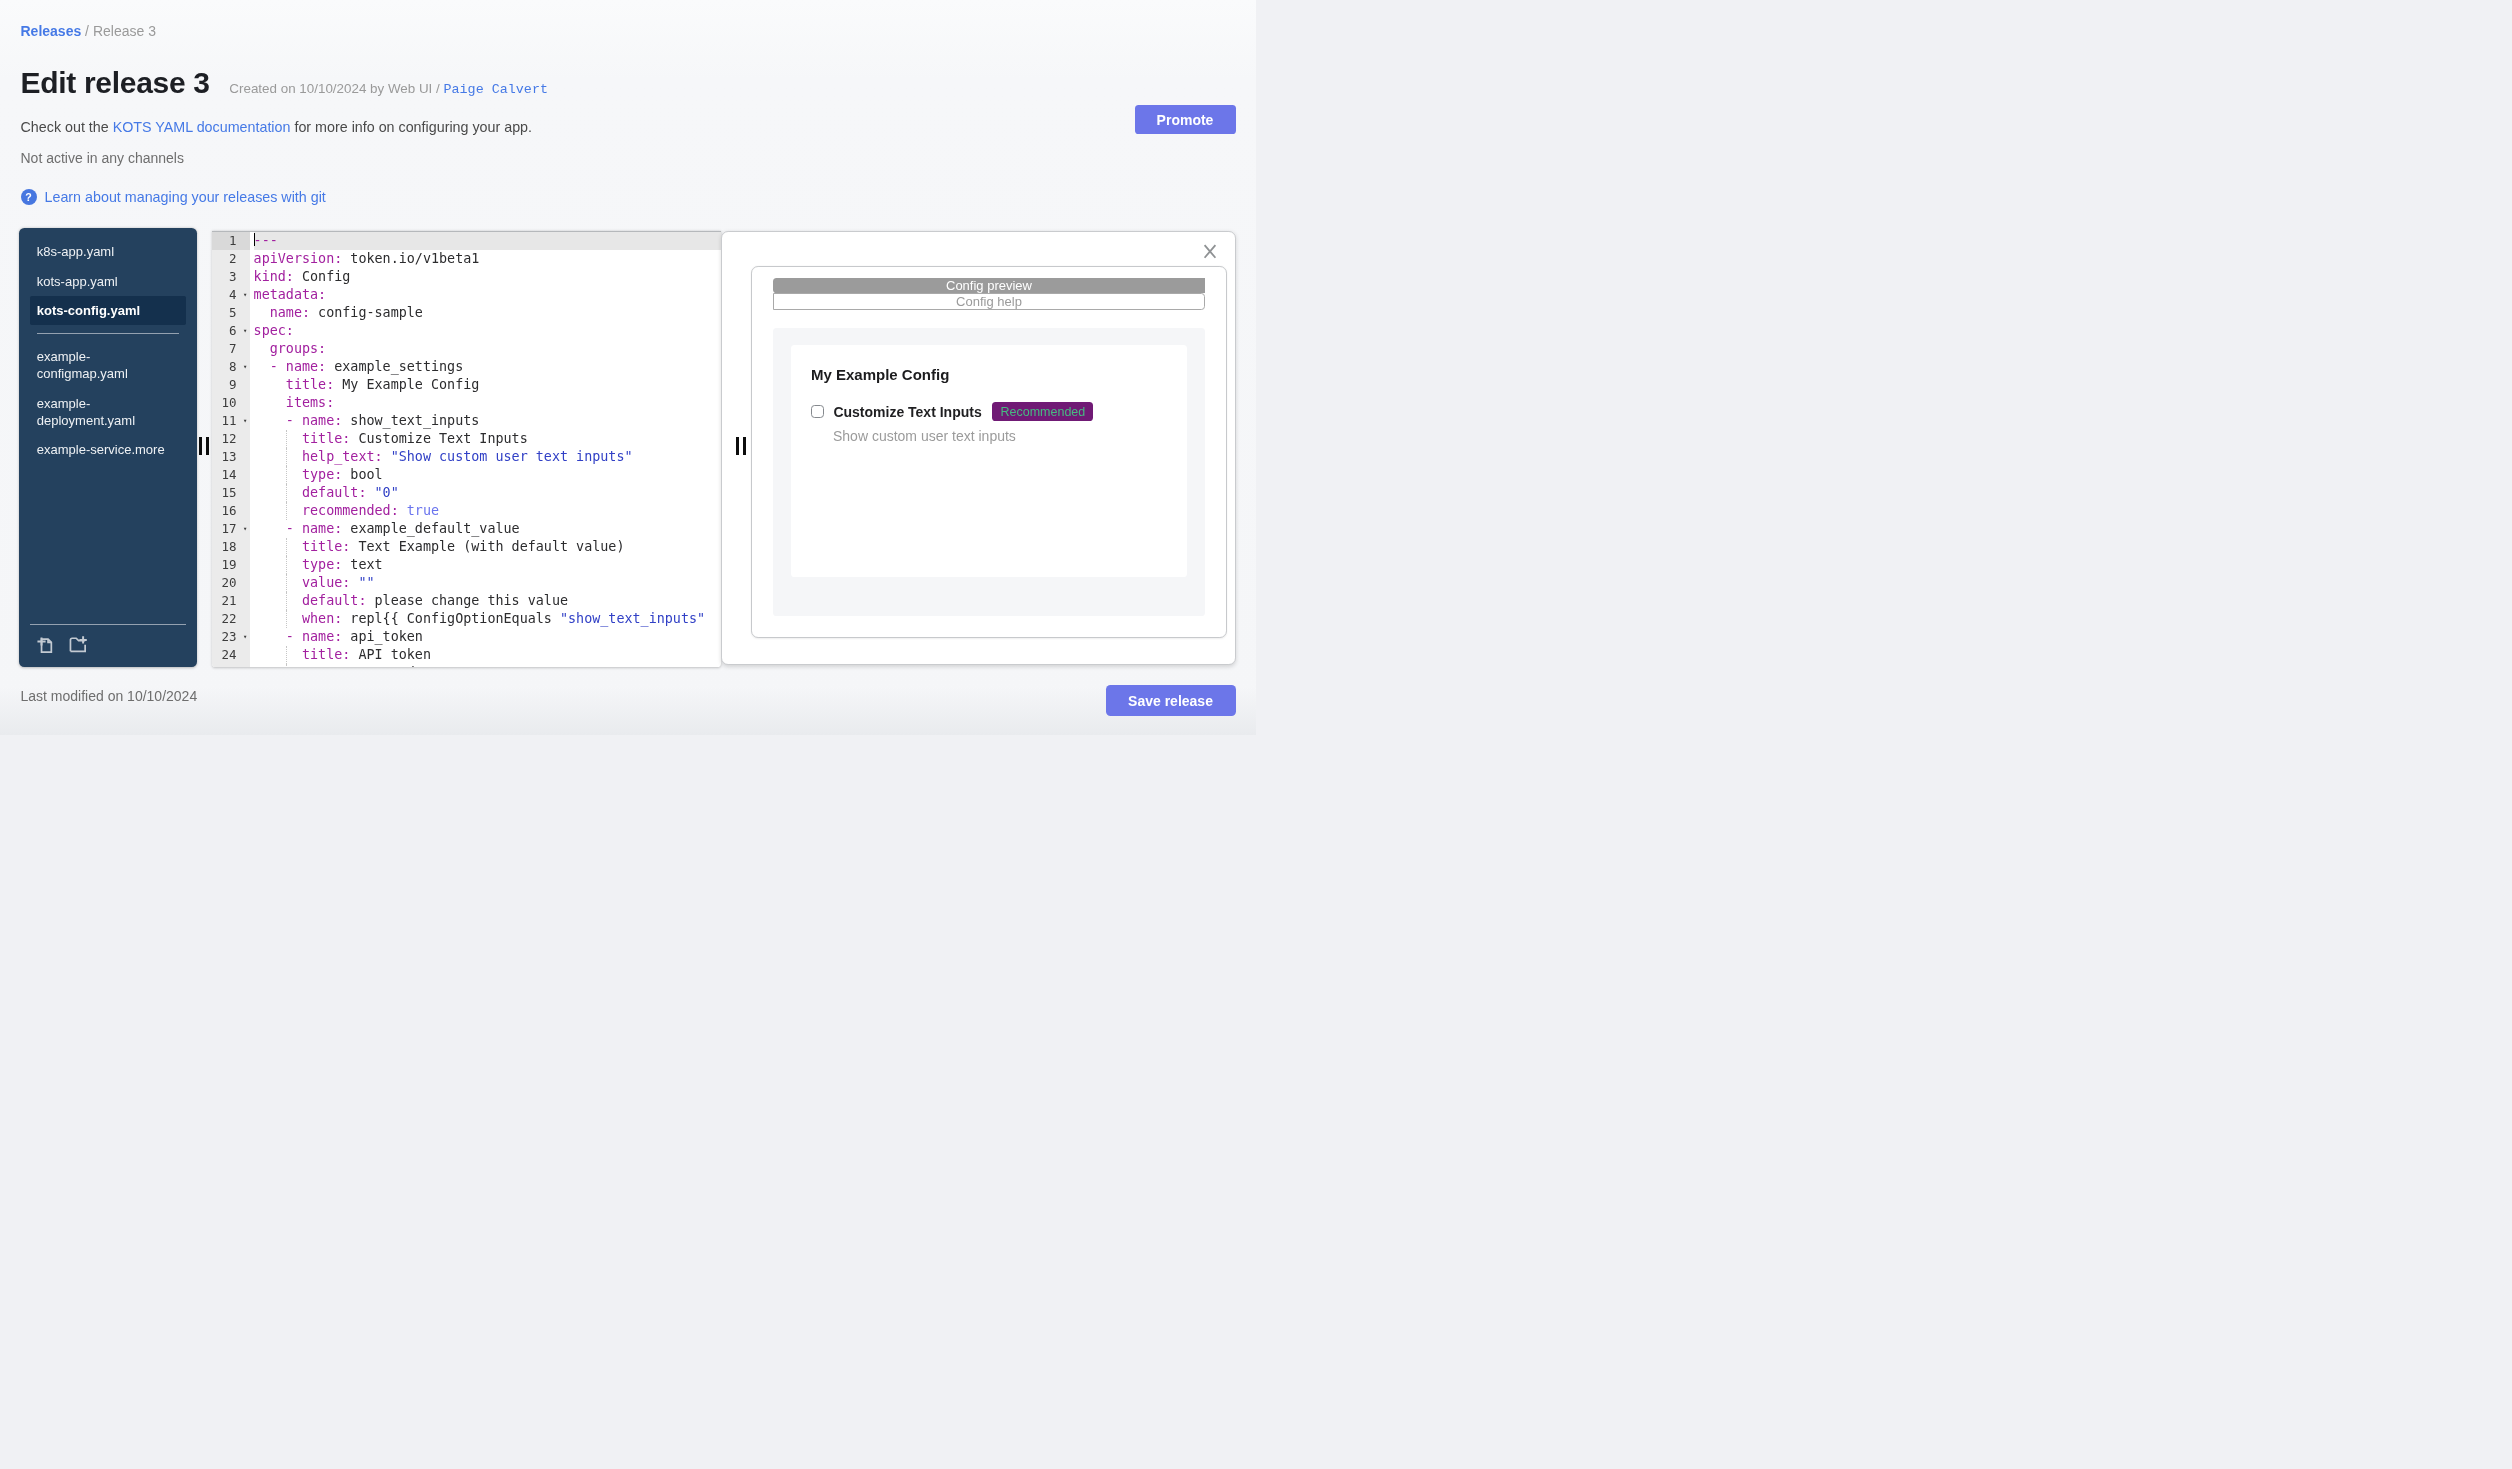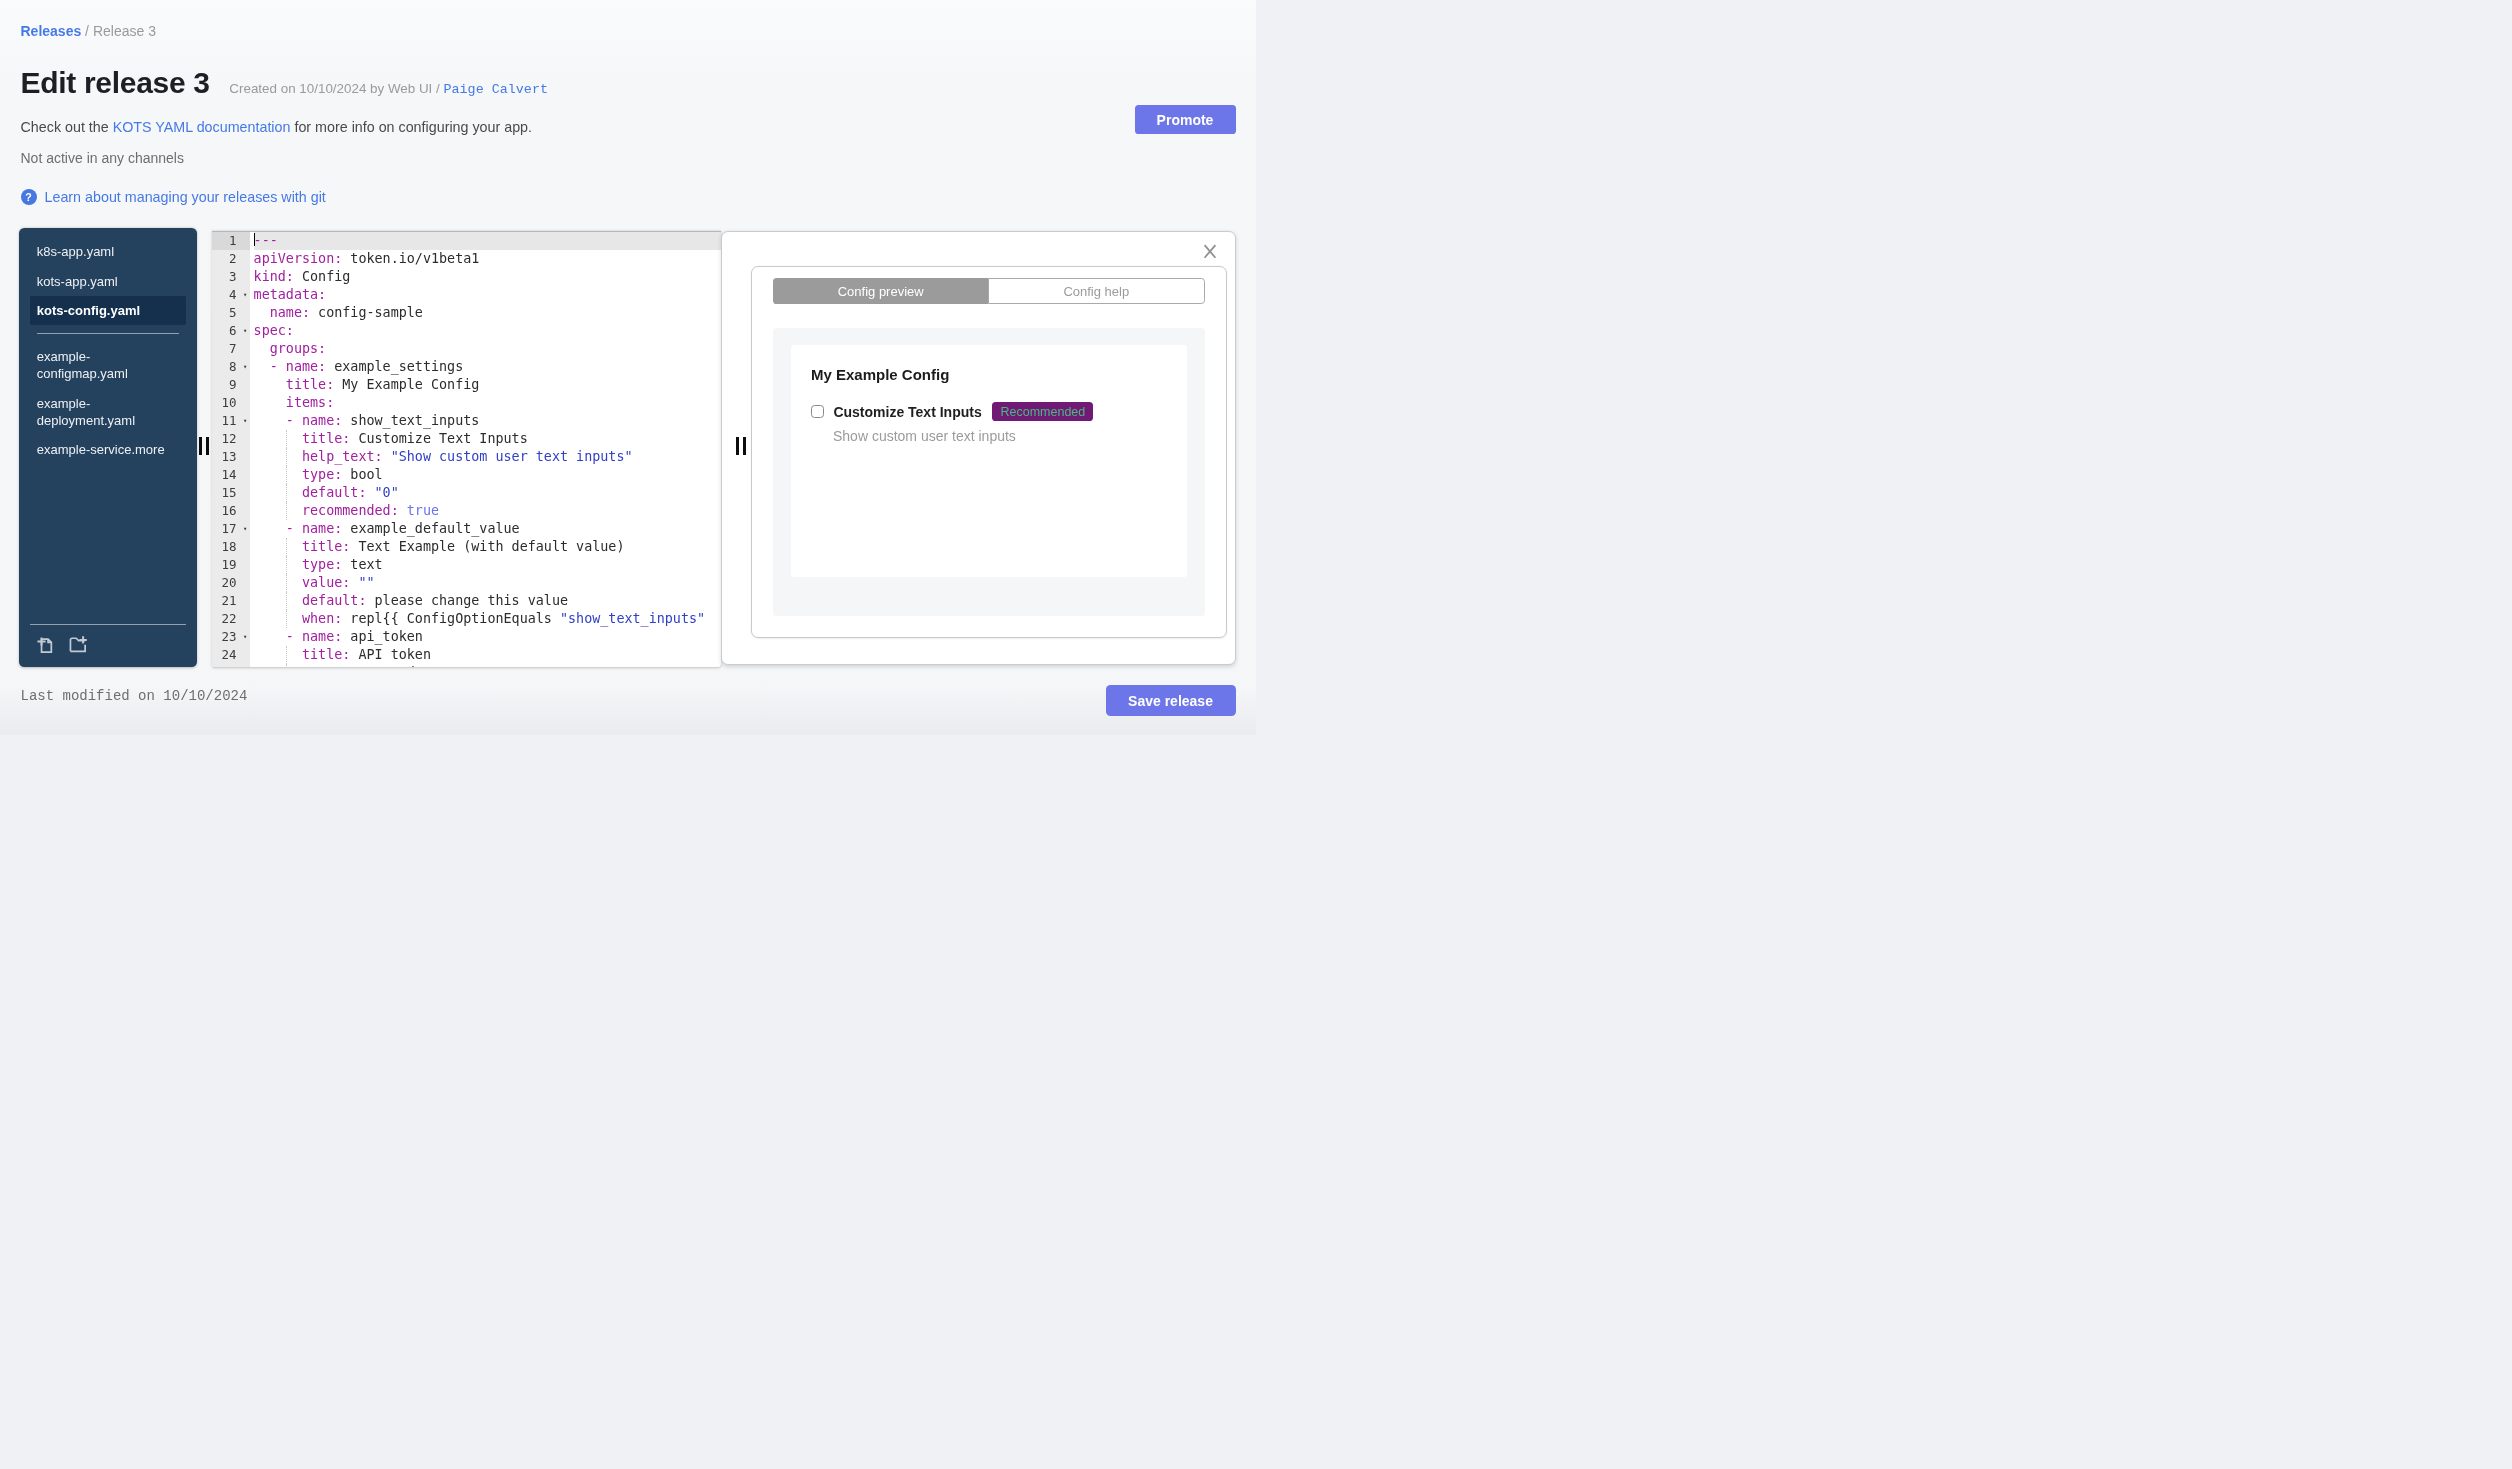--- a/index.html
+++ b/index.html
@@ -28,21 +28,21 @@
 
   .git-row { position:absolute; left:20.5px; top:189px; display:flex; align-items:center; gap:8px; cursor:pointer; }
   .q-circle { width:16px; height:16px; border-radius:50%; background:#4777e0; color:#fff;
     font-size:10.7px; font-weight:700; display:flex; align-items:center; justify-content:center; }
   .git-link { font-size:14.3px; color:#4579e6; }
 
   .btn { border:none; border-radius:3.6px; background:#6c76e9; color:#fff; font-weight:700;
     font-family:"Liberation Sans",sans-serif; cursor:pointer; display:flex; align-items:center; justify-content:center; }
   .promote-btn { position:absolute; right:20.5px; top:105px; width:101px; height:29px; font-size:14px; }
   .save-btn { position:absolute; right:20.5px; top:685px; width:130px; height:31px; font-size:14px; border-radius:4.5px; z-index:6; }
-  .footer-text { position:absolute; left:20.5px; top:688px; font-size:14px; color:#6e6e6e; z-index:6;font-family:Liberation Mono, monospace; }
+  .footer-text { position:absolute; left:20.5px; top:688px; font-size:14px; color:#6e6e6e; z-index:6; }
 
   
   .main { position:absolute; left:19px; top:228px; width:1069px; height:439px; }
 
   
   .sidebar { position:absolute; left:0; top:0; width:178px; height:439px; background:#24415e;
     border-radius:5.3px; box-shadow:0 0.9px 2.7px rgba(0,0,0,.25); }
   .file-list { padding:9px 10.7px 0 10.7px; }
   .file-item { padding:6.2px 7.1px; font-size:13px; line-height:17px; color:#eef1f4; cursor:pointer;
     border-radius:1.8px; max-width:157px; overflow-wrap:break-word; }
@@ -77,21 +77,21 @@
   .tok-str { color:#3140c6; }
   .tok-bool { color:#6a74ee; }
   .cursor { display:inline-block; width:1.8px; height:13.4px; background:#000; vertical-align:-1.8px; margin-right:-1.8px; }
 
   
   .panel { position:absolute; left:702px; top:2.7px; width:515px; height:434px; background:#fff;
     border:0.9px solid #c9cbce; border-radius:7.1px; box-shadow:0 1.8px 4.5px rgba(0,0,0,.14); }
   .close-x { position:absolute; top:10.7px; right:16px; width:18px; height:18px; cursor:pointer; }
   .panel-inner { position:absolute; left:29px; top:34px; width:476px; height:372px;
     border:0.9px solid #c7c9cc; border-radius:7.1px; background:#fff; box-shadow:0 0.9px 1.8px rgba(0,0,0,.07); }
-  .tabs { position:absolute; left:21.4px; right:21.4px; top:11.6px; height:26px; display:flex; }
+  .tabs { position:absolute; left:21.4px; right:21.4px; top:11.6px; height:26px; display:flex;flex-direction:column; }
   .tab { flex:1; display:flex; align-items:center; justify-content:center; font-size:13px; cursor:pointer; }
   .tab.active { background:#9b9b9b; color:#fff; border-radius:3.6px 0 0 3.6px; }
   .tab.inactive { background:#fff; color:#9b9b9b; border:0.9px solid #a9a9a9; border-radius:0 3.6px 3.6px 0; }
   .graybox { position:absolute; left:21.4px; right:21.4px; top:61px; height:288px; background:#f5f6f8; border-radius:3.6px; }
   .card { position:absolute; left:18px; right:18px; top:17px; bottom:39px; background:#fff; border-radius:3.6px; padding:21.4px 19.6px; }
   .card h3 { font-size:15px; font-weight:700; color:#1c1c1e; }
   .cfg-row { margin-top:19px; display:flex; align-items:center; gap:9px; }
   .checkbox { width:13.4px; height:13.4px; border:1.8px solid #85898e; border-radius:3.6px; background:#fff; cursor:pointer; flex:none; }
   .cfg-label { font-size:14px; font-weight:700; color:#1f1f21; }
   .badge { background:#701a75; color:#47ba81; font-size:12.5px; padding:2.7px 8px; border-radius:3.6px; margin-left:1.8px; }

